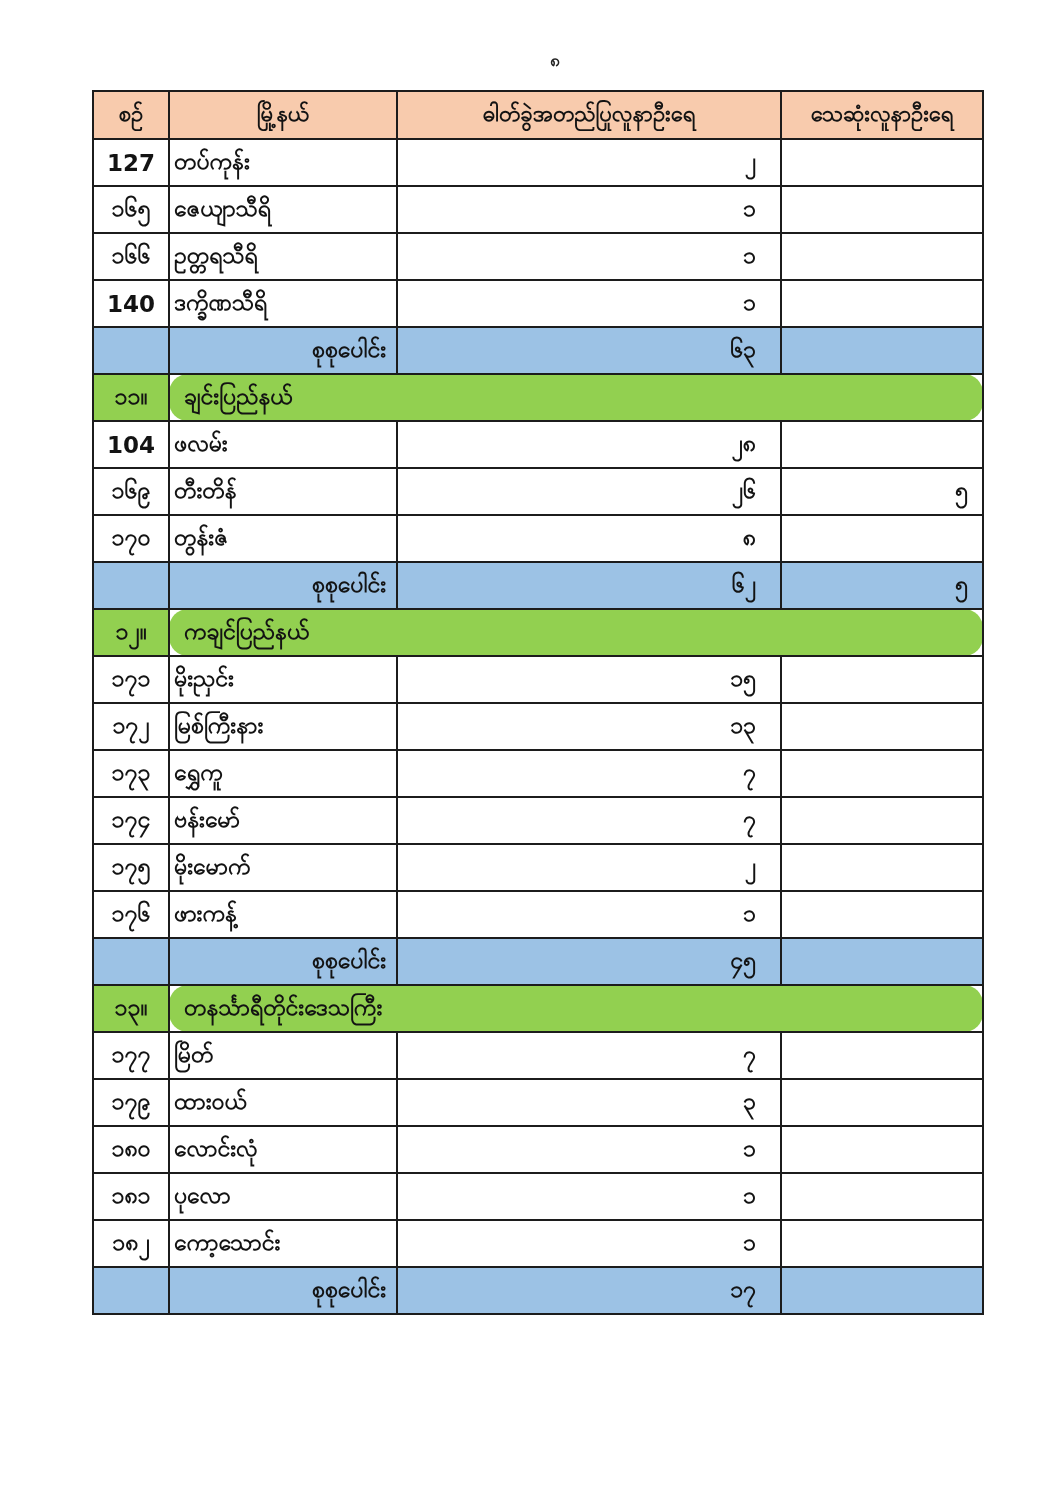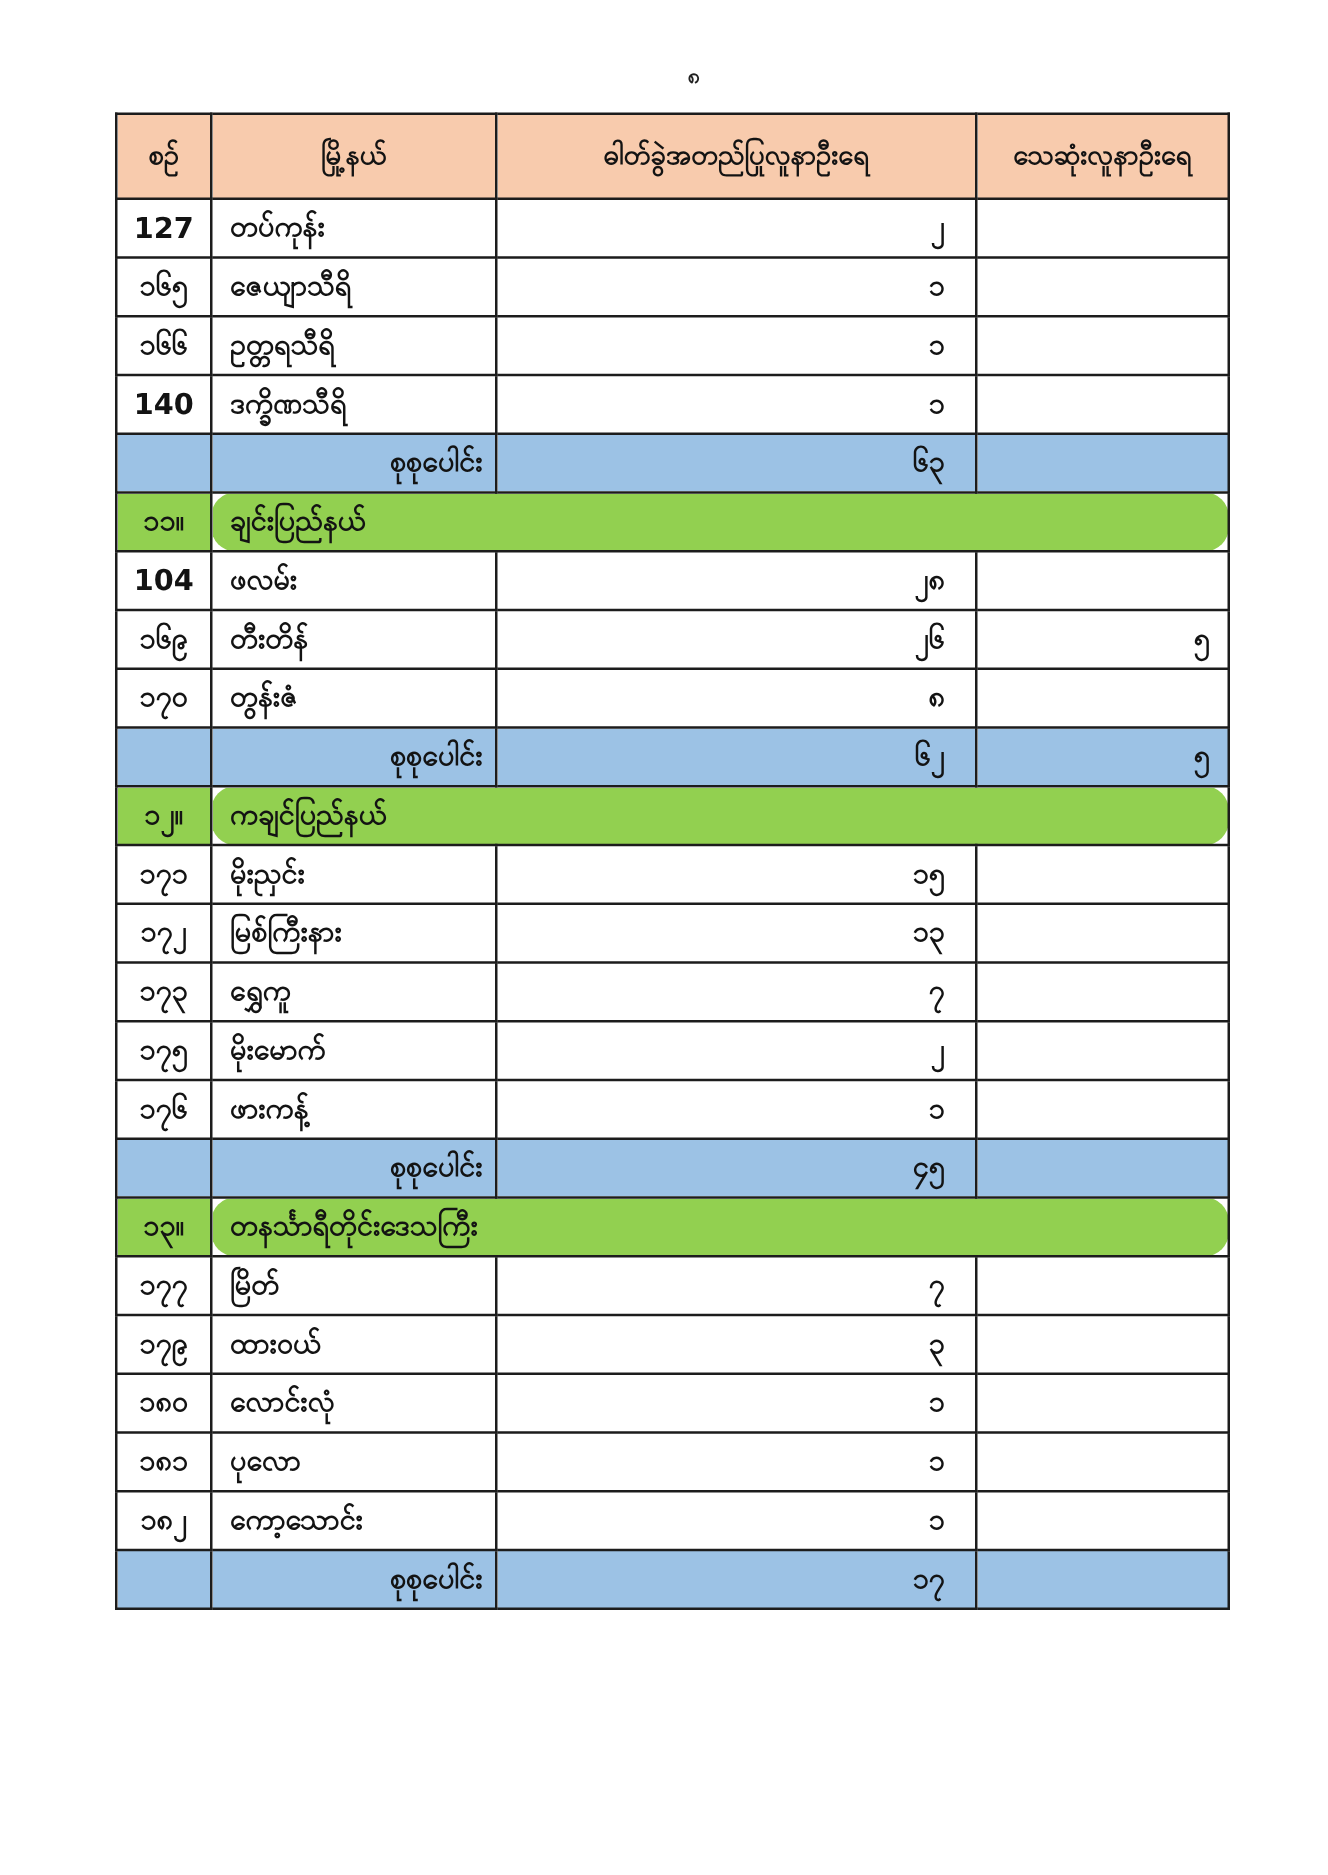--- a/index.html
+++ b/index.html
@@ -37,29 +37,29 @@
   .report-table col.c4 { width: 202px; }
   .report-table th, .report-table td {
     border: 2px solid #1c1c1c;
     font-weight: bold;
     font-size: 23px;
     color: #131313;
     overflow: hidden;
     white-space: nowrap;
   }
   .report-table thead th {
-    height: 68px;
+    height: 48px;
     background: var(--header-bg, #F8CBAD);
     text-align: center;
     vertical-align: middle;
     font-size: 22px;
   }
   .report-table tbody td { height: 47px; vertical-align: middle; background: #ffffff; }
   .cell-no { text-align: center; }
-  .cell-township { text-align: left; padding-left: 14px; }
+  .cell-township { text-align: left; padding-left: 4px; }
   .cell-confirmed { text-align: right; padding-right: 24px; }
   .cell-deaths { text-align: right; padding-right: 14px; }
   .row-total td { background: var(--total-bg, #9CC2E5) !important; }
   .cell-total-label { text-align: right; padding-right: 10px; }
   .row-section td { background: var(--section-bg, #92D050) !important; }
   .cell-section-name { text-align: left; padding-left: 14px; border-radius: 19px; }
 </style>
 </head>
 <body>
 
@@ -156,20 +156,26 @@
           <td class="cell-confirmed">၁၃</td>
           <td class="cell-deaths"></td>
         </tr>
         <tr class="row-data">
           <td class="cell-no">၁၇၃</td>
           <td class="cell-township">ရွှေကူ</td>
           <td class="cell-confirmed">၇</td>
           <td class="cell-deaths"></td>
         </tr>
         <tr class="row-data">
+          <td class="cell-no">၁၇၄</td>
+          <td class="cell-township">ဗန်းမော်</td>
+          <td class="cell-confirmed">၇</td>
+          <td class="cell-deaths"></td>
+        </tr>
+        <tr class="row-data">
           <td class="cell-no">၁၇၅</td>
           <td class="cell-township">မိုးမောက်</td>
           <td class="cell-confirmed">၂</td>
           <td class="cell-deaths"></td>
         </tr>
         <tr class="row-data">
           <td class="cell-no">၁၇၆</td>
           <td class="cell-township">ဖားကန့်</td>
           <td class="cell-confirmed">၁</td>
           <td class="cell-deaths"></td>

